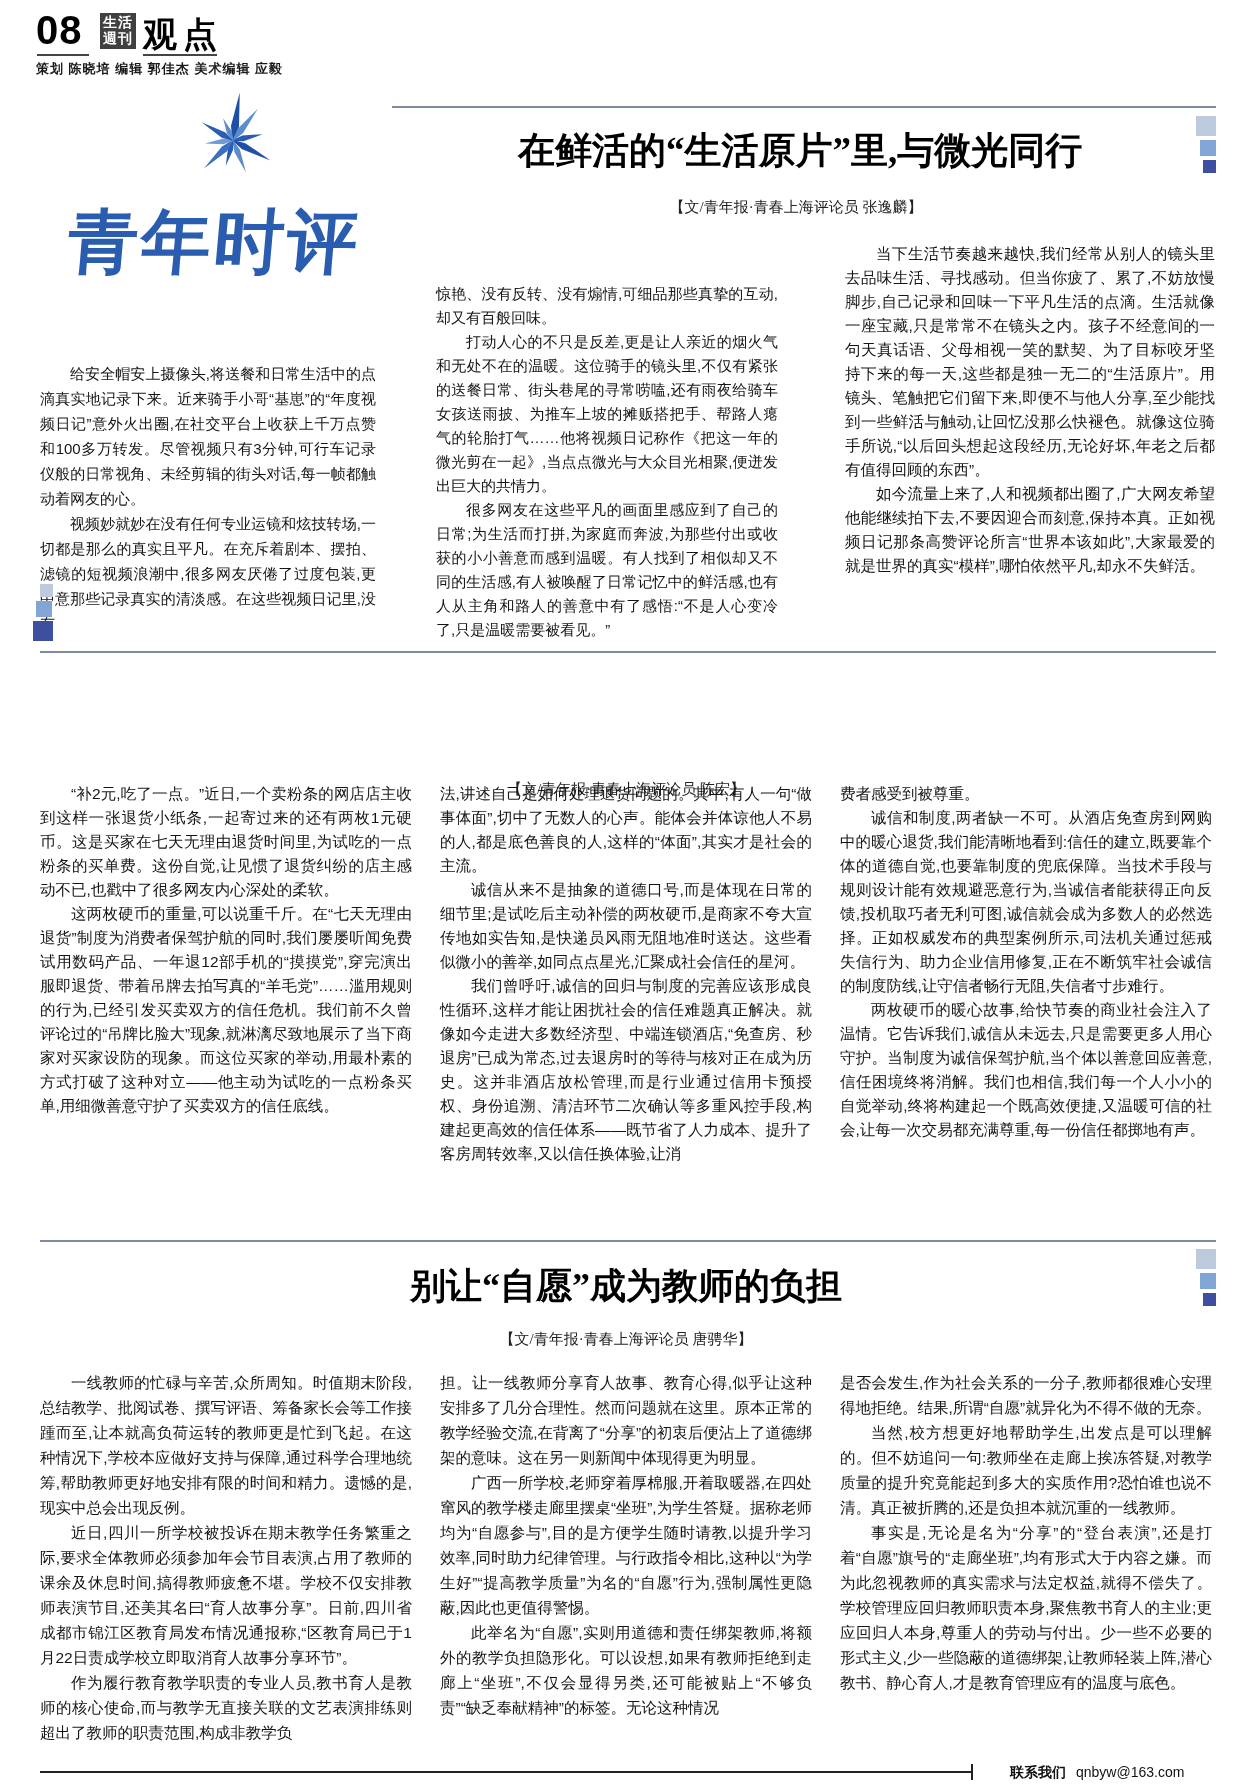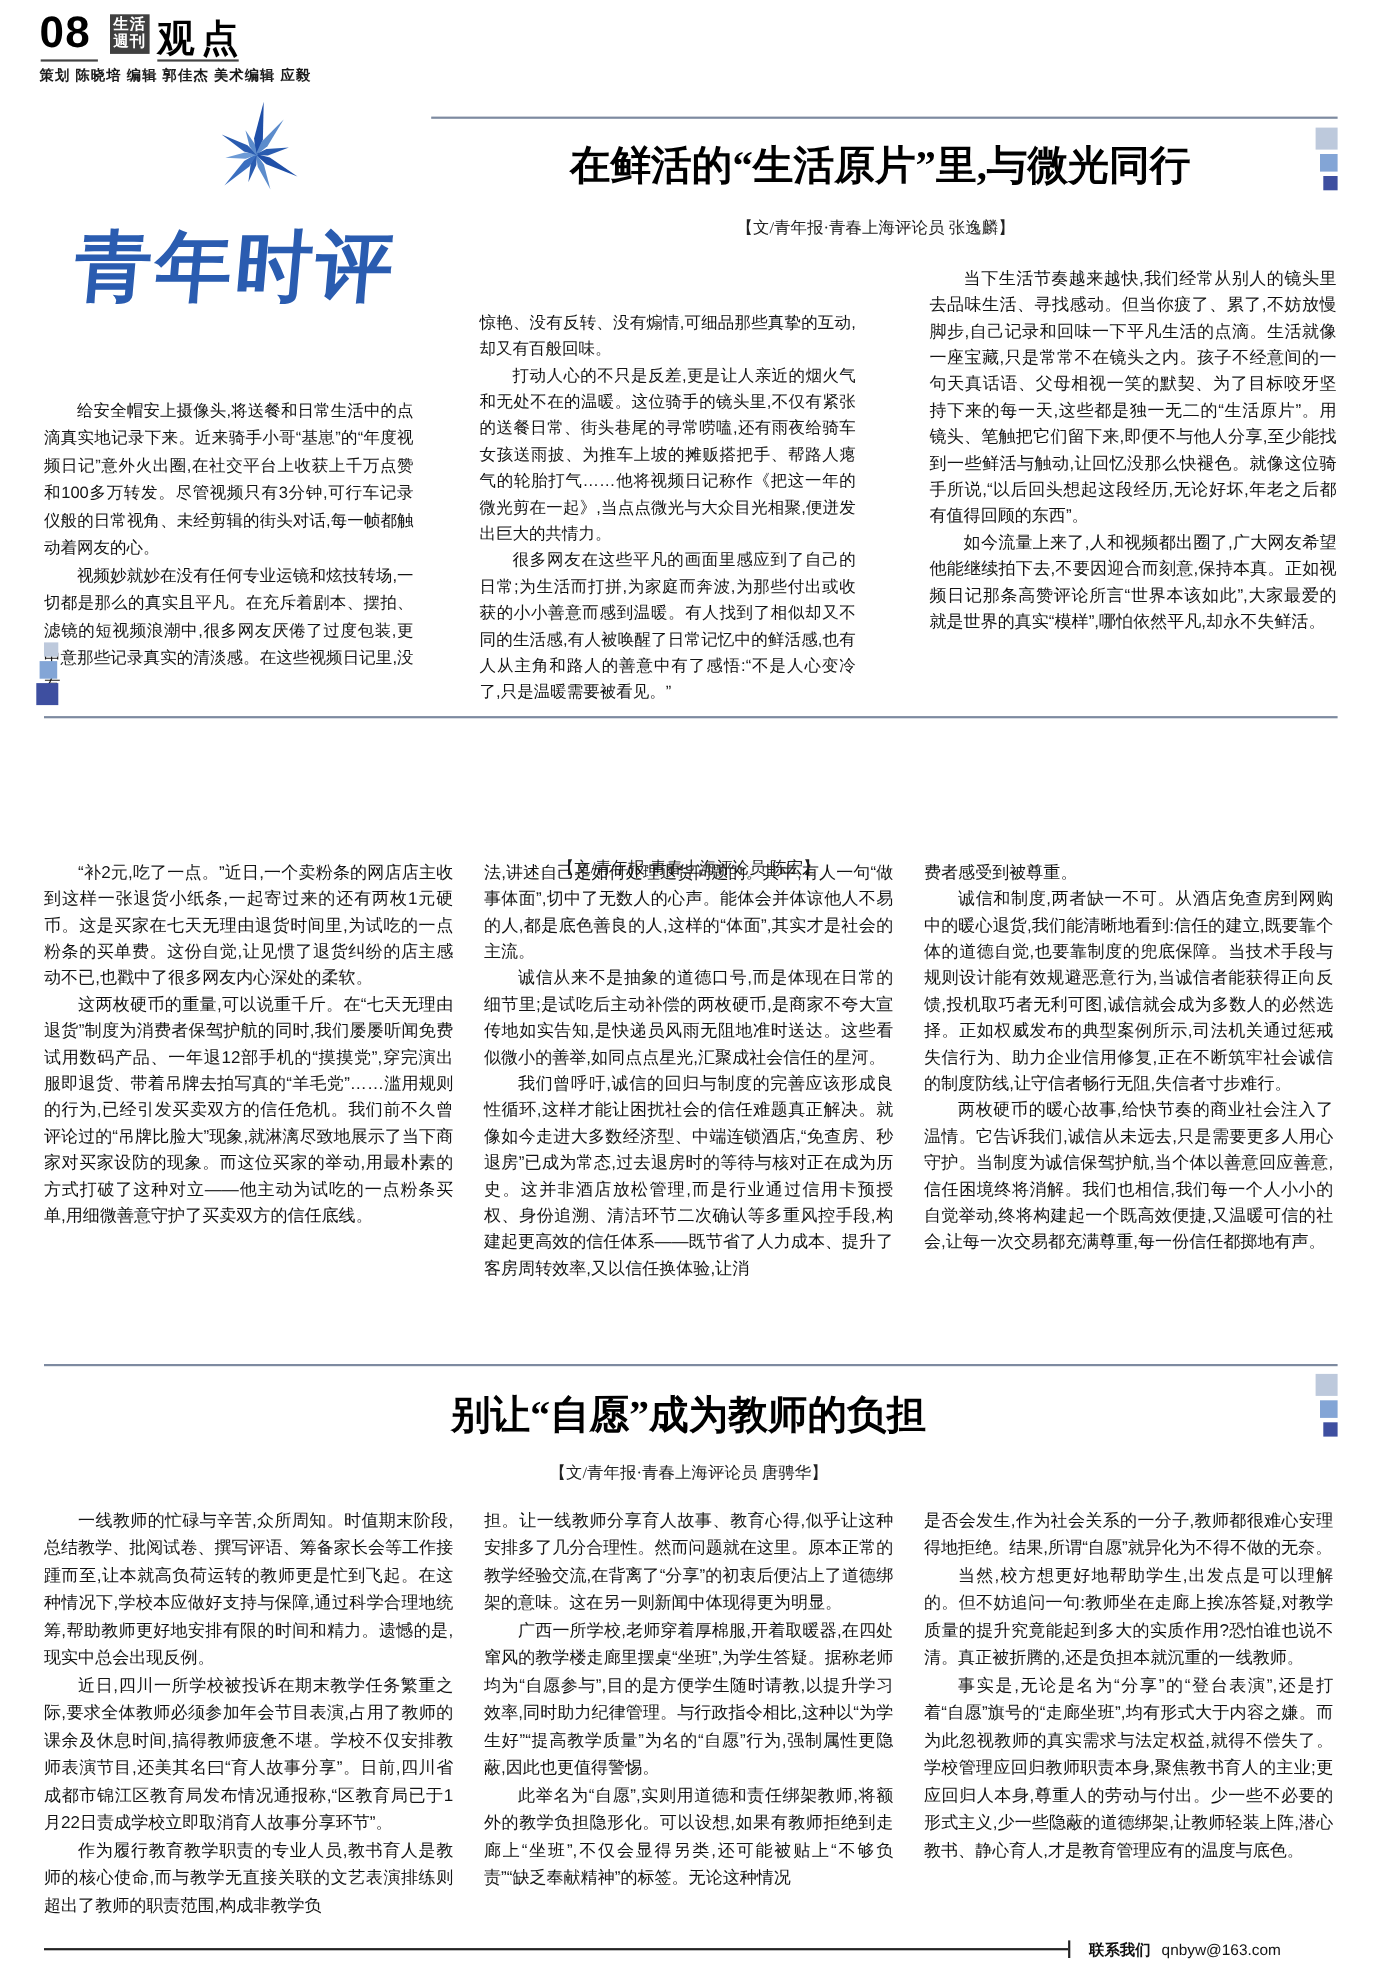--- a/index.html
+++ b/index.html
@@ -27,21 +27,21 @@
   
   .col{font-size:15px;line-height:24px;text-align:justify;color:#141414;}
   .col p{margin:0;}
   .col p.ind{text-indent:2em;}
   .col.lh25{line-height:25px;}
   .col.f155{font-size:15.5px;}
   
   .footrule{background:#222;height:2px;}
   .foottick{background:#222;width:2px;height:16px;}
   .contact{font-size:14px;color:#111;white-space:nowrap;}
-  .contact .lbl{font-weight:700;margin-right:10px;}
+  .contact .lbl{font-weight:700;margin-right:10px;margin-left:20px;}
 </style>
 </head>
 <body>
 
 <div class="page">
 
   <div class="abs" style="left:36px;top:8px;">
     <span class="pagenum">08</span>
   </div>
   <div class="abs hrule" style="left:37px;top:54px;width:52px;"></div>

